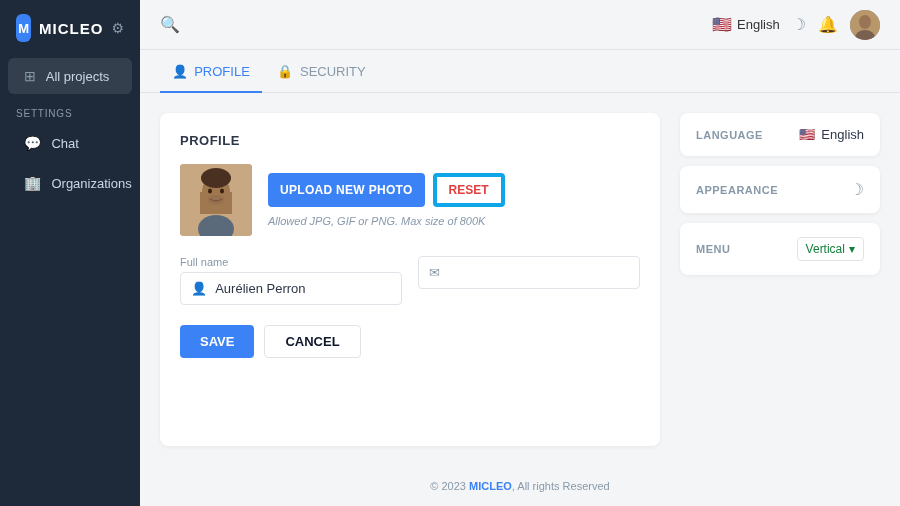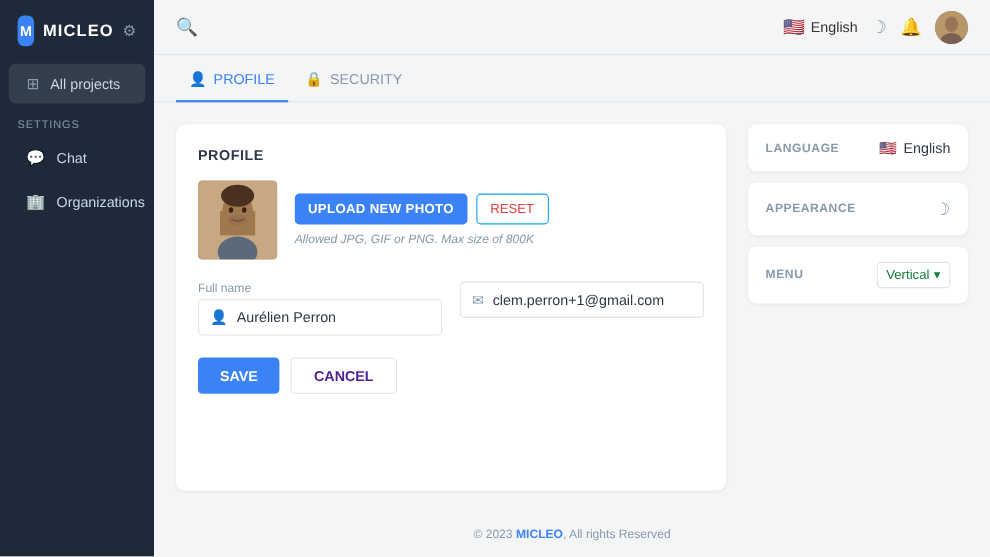--- a/index.html
+++ b/index.html
@@ -180,25 +180,25 @@
       border-radius: 4px;
       padding: 6px 12px;
       font-size: 12px;
       font-weight: 600;
       cursor: pointer;
       letter-spacing: 0.3px;
     }
     .btn-reset {
       background: white;
       color: #e53e3e;
-      border: 1px solid #0ea5e9;
+      border: 4px solid #0ea5e9;
       border-radius: 4px;
       padding: 6px 12px;
       font-size: 12px;
-      font-weight: 400;
+      font-weight: 700;
       cursor: pointer;
     }
     .photo-hint {
       font-size: 11px;
       color: #8899aa;
       font-style: italic;
     }
 
     .form-row {
       display: flex;
@@ -242,21 +242,21 @@
       color: white;
       border: none;
       border-radius: 4px;
       padding: 8px 20px;
       font-size: 13px;
       font-weight: 600;
       cursor: pointer;
     }
     .btn-cancel {
       background: white;
-      color: #4c1d95;
+      color: #0f172a;
       border: 1px solid #e0e4e8;
       border-radius: 4px;
       padding: 8px 20px;
       font-size: 13px;
       font-weight: 600;
       cursor: pointer;
     }
 
     
     .right-panel {
@@ -416,21 +416,20 @@
           <div class="form-field">
             <label class="form-label">Full name</label>
             <div class="form-input-wrap">
               <span class="form-input-icon">👤</span>
               <input class="form-input" type="text" value="Aurélien Perron" style="">
             </div>
           </div>
           <div class="form-field">
             <div class="form-input-wrap">
               <span class="form-input-icon">✉</span>
-              <input class="form-input" type="email" value="clem.perron+1@gmail.com" style="">
             </div>
           </div>
         </div>
 
         <div class="form-actions">
           <button class="btn-save">SAVE</button>
           <button class="btn-cancel">CANCEL</button>
         </div>
       </div>
 

